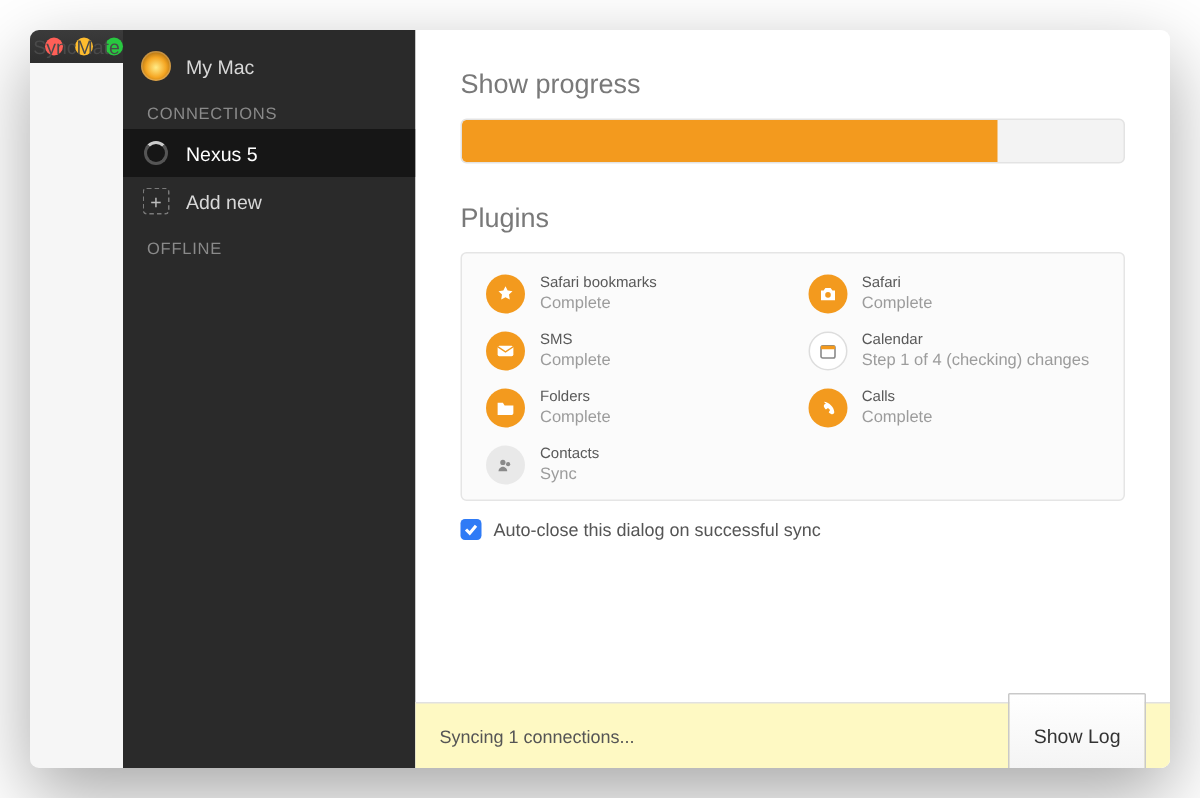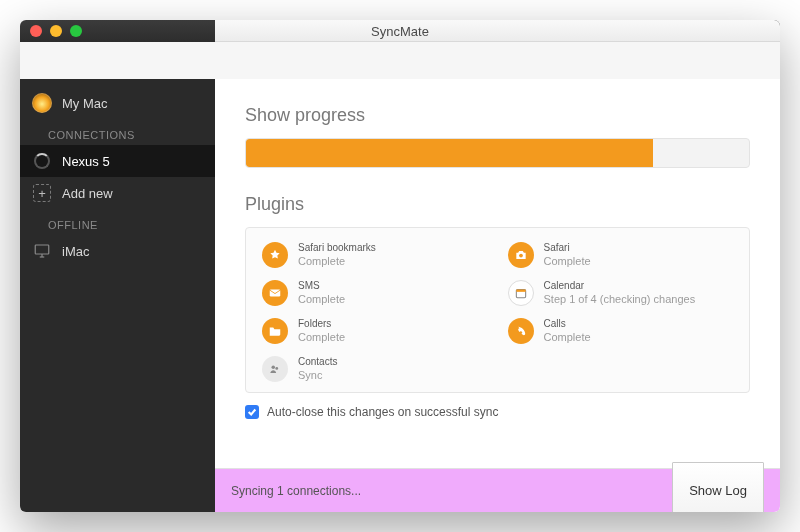--- a/index.html
+++ b/index.html
@@ -13,21 +13,21 @@
     height: 532px;
     width: 800px;
   }
   .window {
     width: 760px;
     height: 492px;
     border-radius: 6px;
     overflow: hidden;
     box-shadow: 0 18px 50px rgba(0,0,0,0.35);
     display: flex;
-    flex-direction: column;
+    flex-direction: row;
     background: #f6f6f6;
   }
   .titlebar {
     height: 22px;
     display: flex;
     align-items: center;
     background: linear-gradient(#3b3b3b,#2d2d2d);
     position: relative;
   }
   .titlebar .traffic {
@@ -51,21 +51,20 @@
   .titlebar-right-bg {
     position:absolute; left:195px; right:0; top:0; bottom:0;
     background: linear-gradient(#f9f9f9,#ececec);
     border-bottom:1px solid #d9d9d9;
   }
   .titlebar .title.light { color:#4a4a4a; }
   .body {
     flex: 1;
     display: flex;
     min-height: 0;
-    margin-top: 37px;
   }
   .sidebar {
     width: 195px;
     background: #2a2a2a;
     color: #cfcfcf;
     display: flex;
     flex-direction: column;
     padding-top: 8px;
   }
   .sb-row {
@@ -78,21 +77,21 @@
     cursor: default;
   }
   .sb-row.selected {
     background: #161616;
     color: #ffffff;
   }
   .sb-header {
     font-size: 11px;
     letter-spacing: 0.5px;
     color: #8a8a8a;
-    padding: 10px 28px 4px;
+    padding: 10px 16px 4px;
     text-transform: uppercase;
   }
   .sb-icon {
     width: 20px; height: 20px;
     display: flex; align-items: center; justify-content: center;
     flex: 0 0 20px;
   }
   .sb-icon svg { width: 18px; height: 18px; }
   .mymac-icon {
     width: 20px; height: 20px; border-radius: 50%;
@@ -193,21 +192,21 @@
   }
   .cb {
     width: 14px; height: 14px;
     border-radius: 3px;
     background: #2f7bf6;
     display: flex; align-items: center; justify-content: center;
   }
   .cb svg { width: 10px; height: 10px; stroke: #fff; stroke-width: 2.5; fill: none; }
   .footer {
     border-top: 1px solid #e1e1e1;
-    background: #f0abfc;
+    background: #fef9c3;
     height: 44px;
     display: flex;
     align-items: center;
     padding: 0 16px;
     gap: 10px;
   }
   .footer .status {
     color: #555;
     font-size: 12px;
     flex: 1;
@@ -260,30 +259,20 @@
       <div class="sb-row">
         <div class="sb-icon">
             <div class="addnew-icon">+</div>
           </div>
         <span>Add new</span>
       </div>
 
       <div class="sb-header">OFFLINE</div>
 
 
-      <div class="sb-row">
-        <div class="sb-icon">
-          <svg viewBox="0 0 24 24" fill="none" stroke="#8a8a8a" stroke-width="1.6">
-              <rect x="3" y="4" width="18" height="12" rx="1"></rect>
-              <line x1="9" y1="20" x2="15" y2="20"></line>
-              <line x1="12" y1="16" x2="12" y2="20"></line>
-            </svg>
-        </div>
-        <span>iMac</span>
-      </div>
     </div>
 
     <div class="main">
       <div class="content">
         <h2 class="section">Show progress</h2>
         <div class="progress-outer">
           <div class="progress-inner" style="width: 81%;"></div>
         </div>
 
         <h2 class="section" style="margin-top:26px">Plugins</h2>
@@ -373,21 +362,21 @@
               </div>
             </div>
         </div>
 
         <div class="autoclose">
           <div class="cb">
             <svg viewBox="0 0 12 12">
                 <polyline points="2,6 5,9 10,3"></polyline>
               </svg>
           </div>
-          <span>Auto-close this changes on successful sync</span>
+          <span>Auto-close this dialog on successful sync</span>
         </div>
       </div>
 
       <div class="footer">
         <div class="status">Syncing 1 connections...</div>
         <button class="btn">Show Log</button>
       </div>
     </div>
   </div>
 </div>

